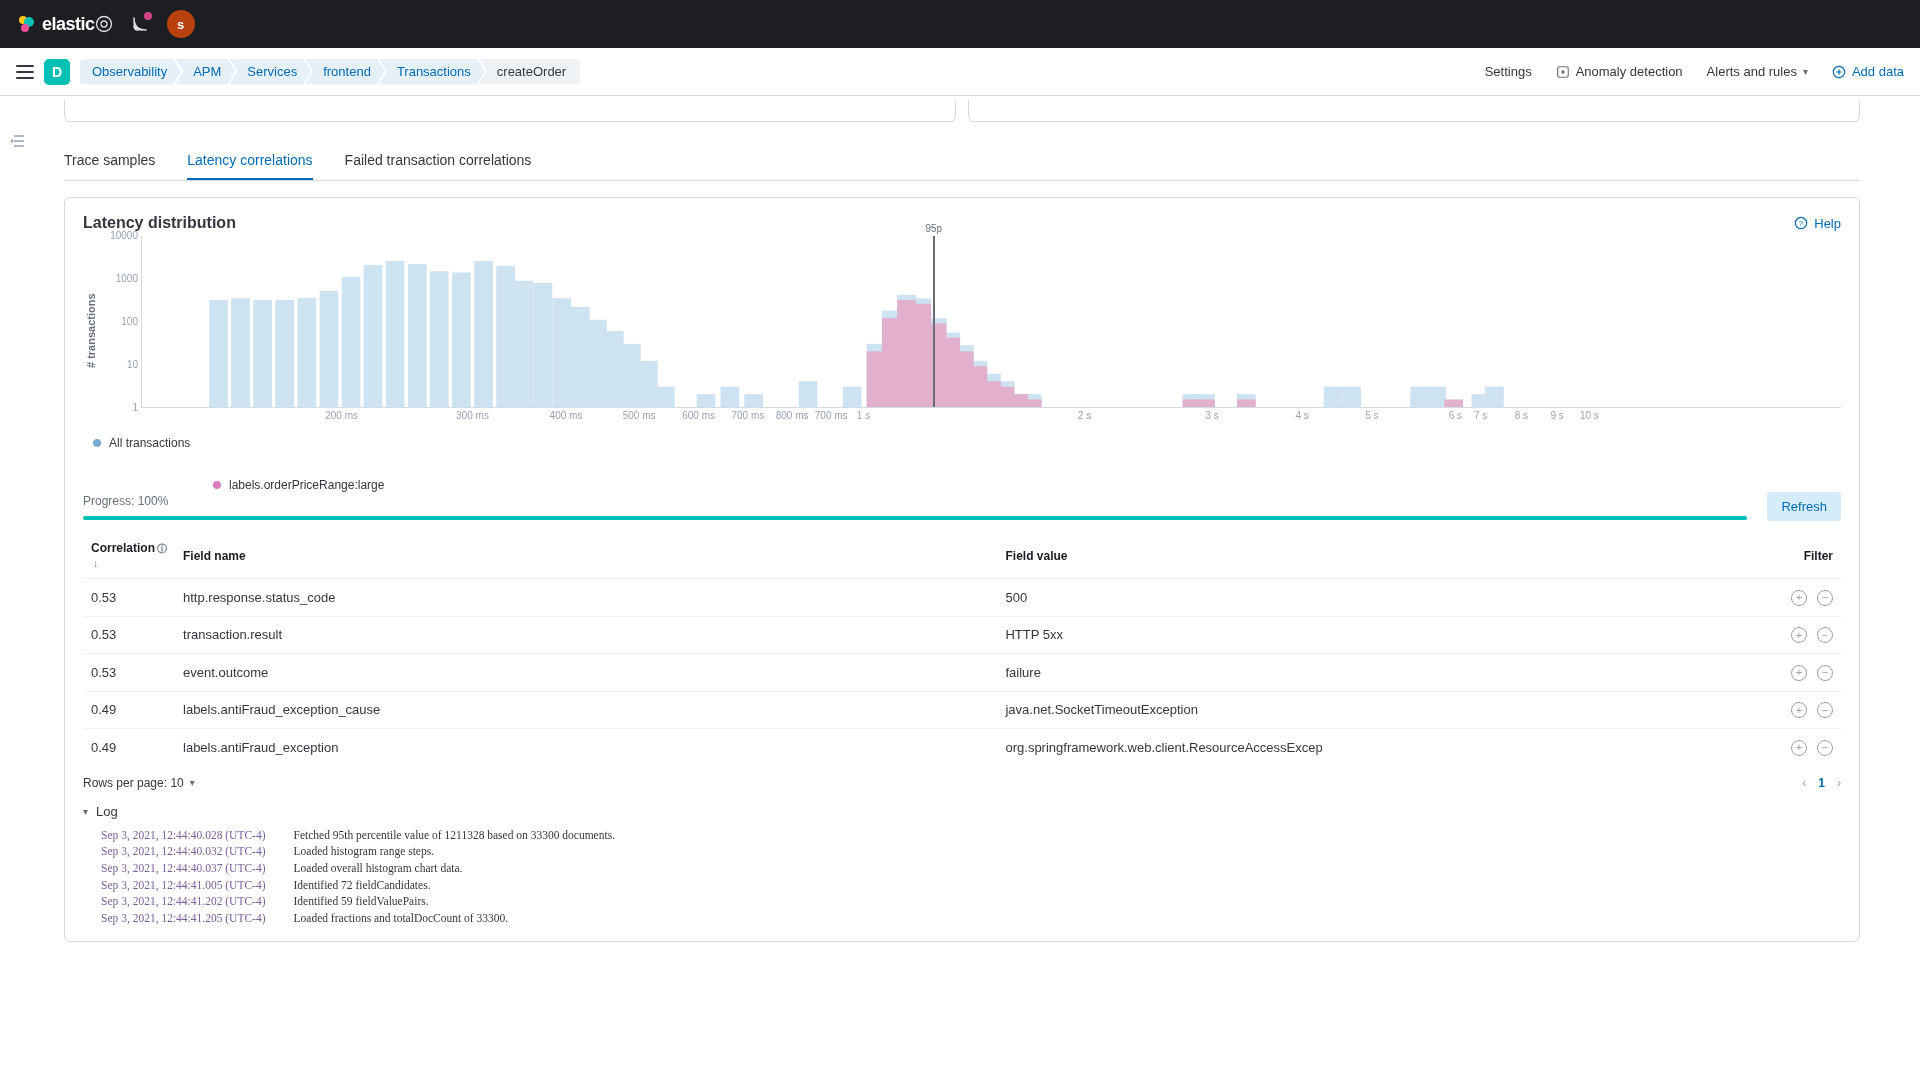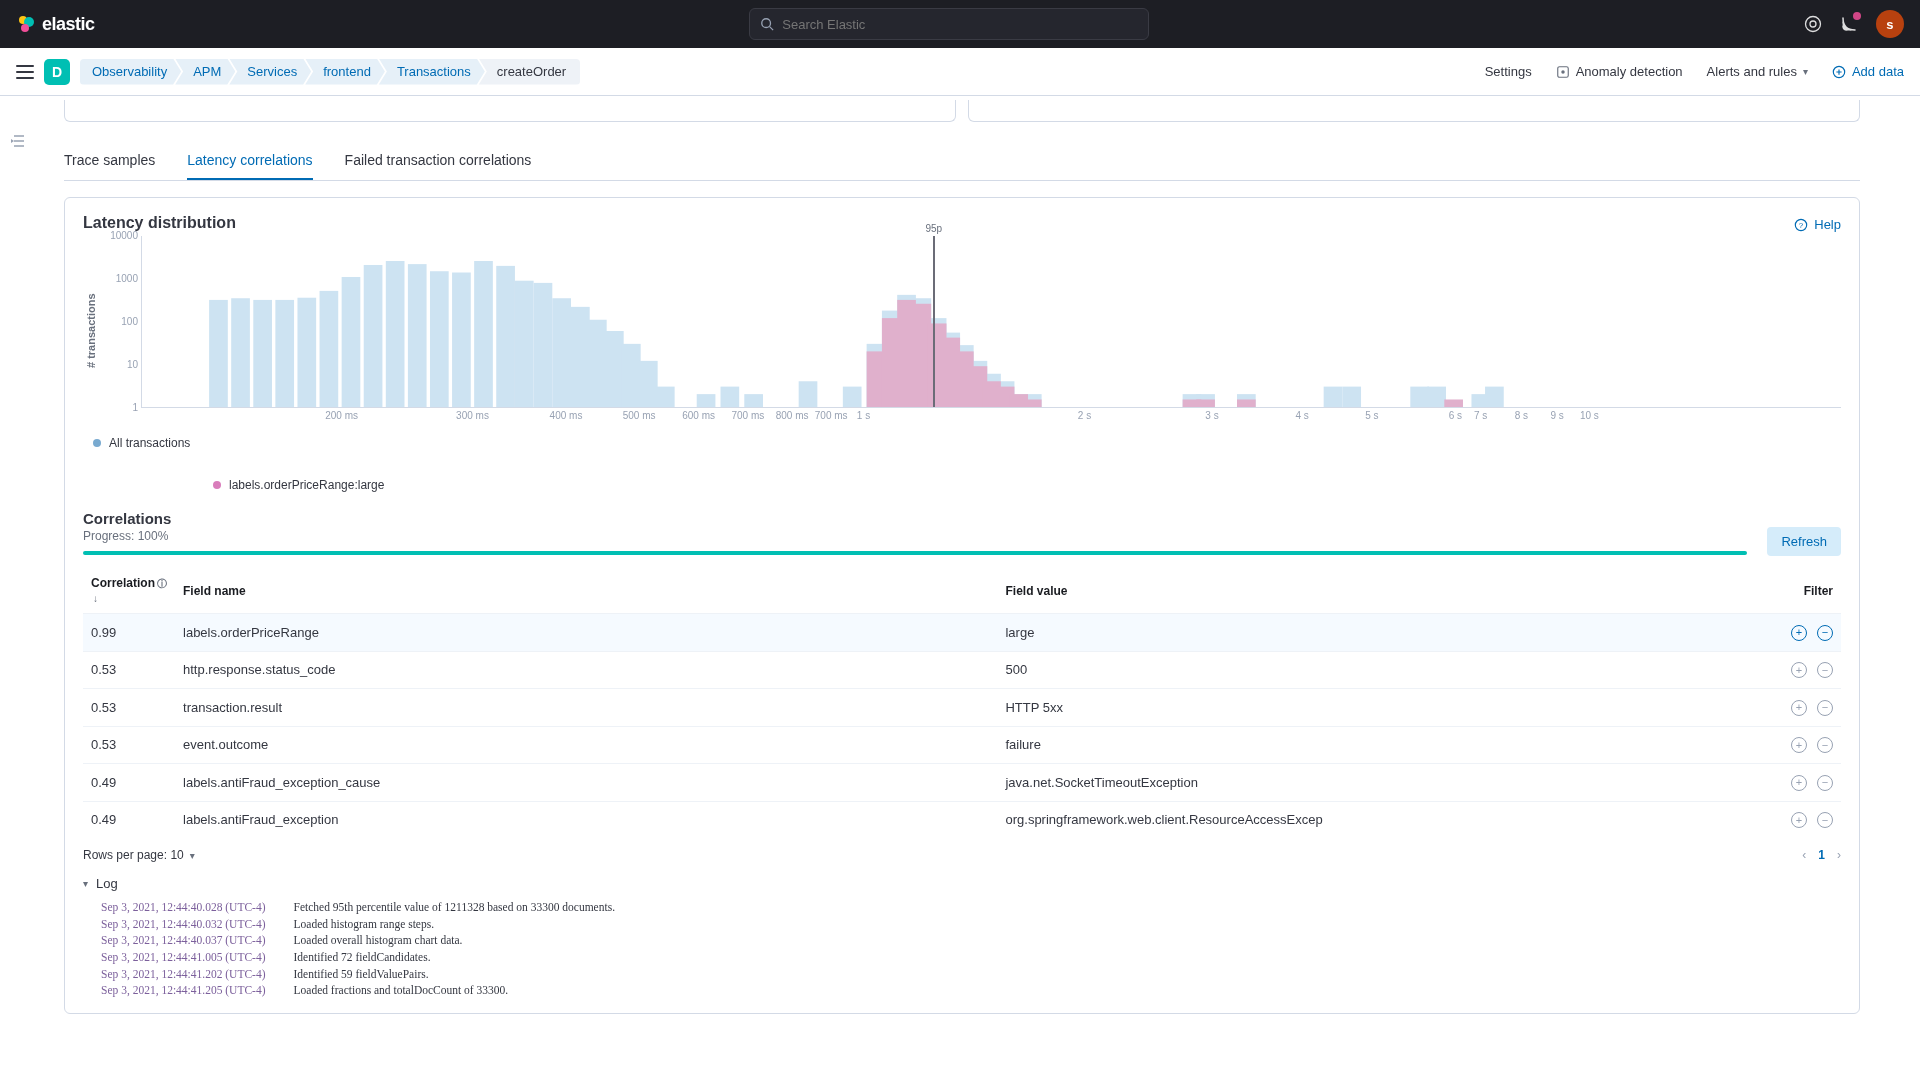--- a/index.html
+++ b/index.html
@@ -44,21 +44,21 @@
   .ghost-row { display: flex; gap: 12px; margin-top: 4px; }
   .ghost-panel { flex: 1; height: 22px; border: 1px solid #d3dae6; border-top: 0; border-radius: 0 0 6px 6px; }
 
   
   .tabs { display: flex; gap: 32px; margin-top: 20px; border-bottom: 1px solid #d3dae6; }
   .tab { padding: 10px 0; font-size: 14px; color: #343741; cursor: pointer; border-bottom: 2px solid transparent; font-weight: 500; }
   .tab.active { color: #006bb4; border-bottom-color: #006bb4; }
 
   
   .panel { border: 1px solid #d3dae6; border-radius: 6px; margin-top: 16px; padding: 16px 18px 14px; }
-  .panel-head { display: flex; justify-content: space-between; align-items: flex-end; }
+  .panel-head { display: flex; justify-content: space-between; align-items: center; }
   .panel-title { font-size: 16px; font-weight: 700; }
   .help-link { color: #006bb4; font-size: 13px; display: flex; align-items: center; gap: 6px; cursor: pointer; }
 
   
   .chart-area { display: flex; margin-top: 4px; }
   .yaxis-label { writing-mode: vertical-rl; transform: rotate(180deg); font-size: 11px; color: #69707d; text-align: center; padding: 0 2px; font-weight: 600; }
   .chart-main { flex: 1; }
   .chart-plot { height: 172px; position: relative; border-left: 1px solid #d3dae6; border-bottom: 1px solid #d3dae6; margin-left: 42px; }
   .ytick { position: absolute; left: -42px; width: 38px; text-align: right; font-size: 10px; color: #98a2b3; transform: translateY(-50%); }
   .p95-line { position: absolute; width: 2px; background: #6b6c77; top: 0; bottom: 0; transform: translateX(-50%); }
@@ -106,29 +106,20 @@
 <body>
 
 <div class="topbar">
   <div class="logo-cluster">
     <svg class="logo-dot" viewBox="0 0 20 20">
       <circle cx="7" cy="6" r="4" fill="#fec514"></circle>
         <circle cx="13" cy="8" r="5" fill="#00bfb3"></circle>
         <circle cx="9" cy="14" r="4" fill="#f04e98"></circle>
     </svg>
     <span class="logo-text">elastic</span>
-  </div>
-  <div class="search-wrap">
-    <div class="search-box">
-      <svg width="14" height="14" viewBox="0 0 16 16">
-          <circle cx="7" cy="7" r="5" stroke="#98a2b3" stroke-width="1.5" fill="none"></circle>
-          <line x1="11" y1="11" x2="15" y2="15" stroke="#98a2b3" stroke-width="1.5"></line>
-        </svg>
-      <input placeholder="Search Elastic" style="">
-    </div>
   </div>
   <div class="topbar-right">
     <svg class="top-icon" viewBox="0 0 18 18">
         <circle cx="9" cy="9" r="7.5" stroke="#fff" stroke-width="1.3" fill="none"></circle>
         <circle cx="9" cy="9" r="3" stroke="#fff" stroke-width="1.3" fill="none"></circle>
       </svg>
     <div class="top-icon">
       <svg viewBox="0 0 18 18" width="18" height="18">
           <path d="M3 3 Q3 15 15 15 M3 7 Q3 15 11 15 M3 11 Q3 15 7 15" stroke="#fff" stroke-width="1.5" fill="none" stroke-linecap="round"></path>
         </svg>
@@ -319,21 +310,20 @@
       <div class="legend-item">
         <span class="legend-swatch" style="background:#79aad0"></span>
         <span>All transactions</span>
       </div>
       <div class="legend-item" style="margin-left:120px">
         <span class="legend-swatch" style="background:#d97dbb"></span>
         <span>labels.orderPriceRange:large</span>
       </div>
     </div>
 
-    <div class="section-title">Correlations</div>
 
     <div class="progress-flex">
       <div class="progress-area">
         <div class="progress-text">Progress: 100%</div>
         <div class="progress-bar-wrap">
             <div class="progress-bar" id="progress-fill" style="width: 100%;"></div>
           </div>
       </div>
       <button class="refresh-btn">Refresh</button>
     </div>
@@ -343,29 +333,20 @@
         <tr>
           <th style="width:90px">
             <span>Correlation</span><span class="sort-ind">ⓘ</span> <span class="sort-ind">↓</span>
           </th>
           <th>Field name</th>
           <th style="width:44%">Field value</th>
           <th class="right" style="width:70px">Filter</th>
         </tr>
       </thead>
       <tbody id="ctable-body">
-          <tr class="selected">
-            <td>0.99</td>
-            <td>labels.orderPriceRange</td>
-            <td>large</td>
-            <td class="right"><span class="filter-icons">
-                <span class="circ-btn accent">+</span>
-                <span class="circ-btn accent">−</span>
-              </span></td>
-          </tr>
           <tr>
             <td>0.53</td>
             <td>http.response.status_code</td>
             <td>500</td>
             <td class="right"><span class="filter-icons">
                 <span class="circ-btn ">+</span>
                 <span class="circ-btn ">−</span>
               </span></td>
           </tr>
           <tr>

